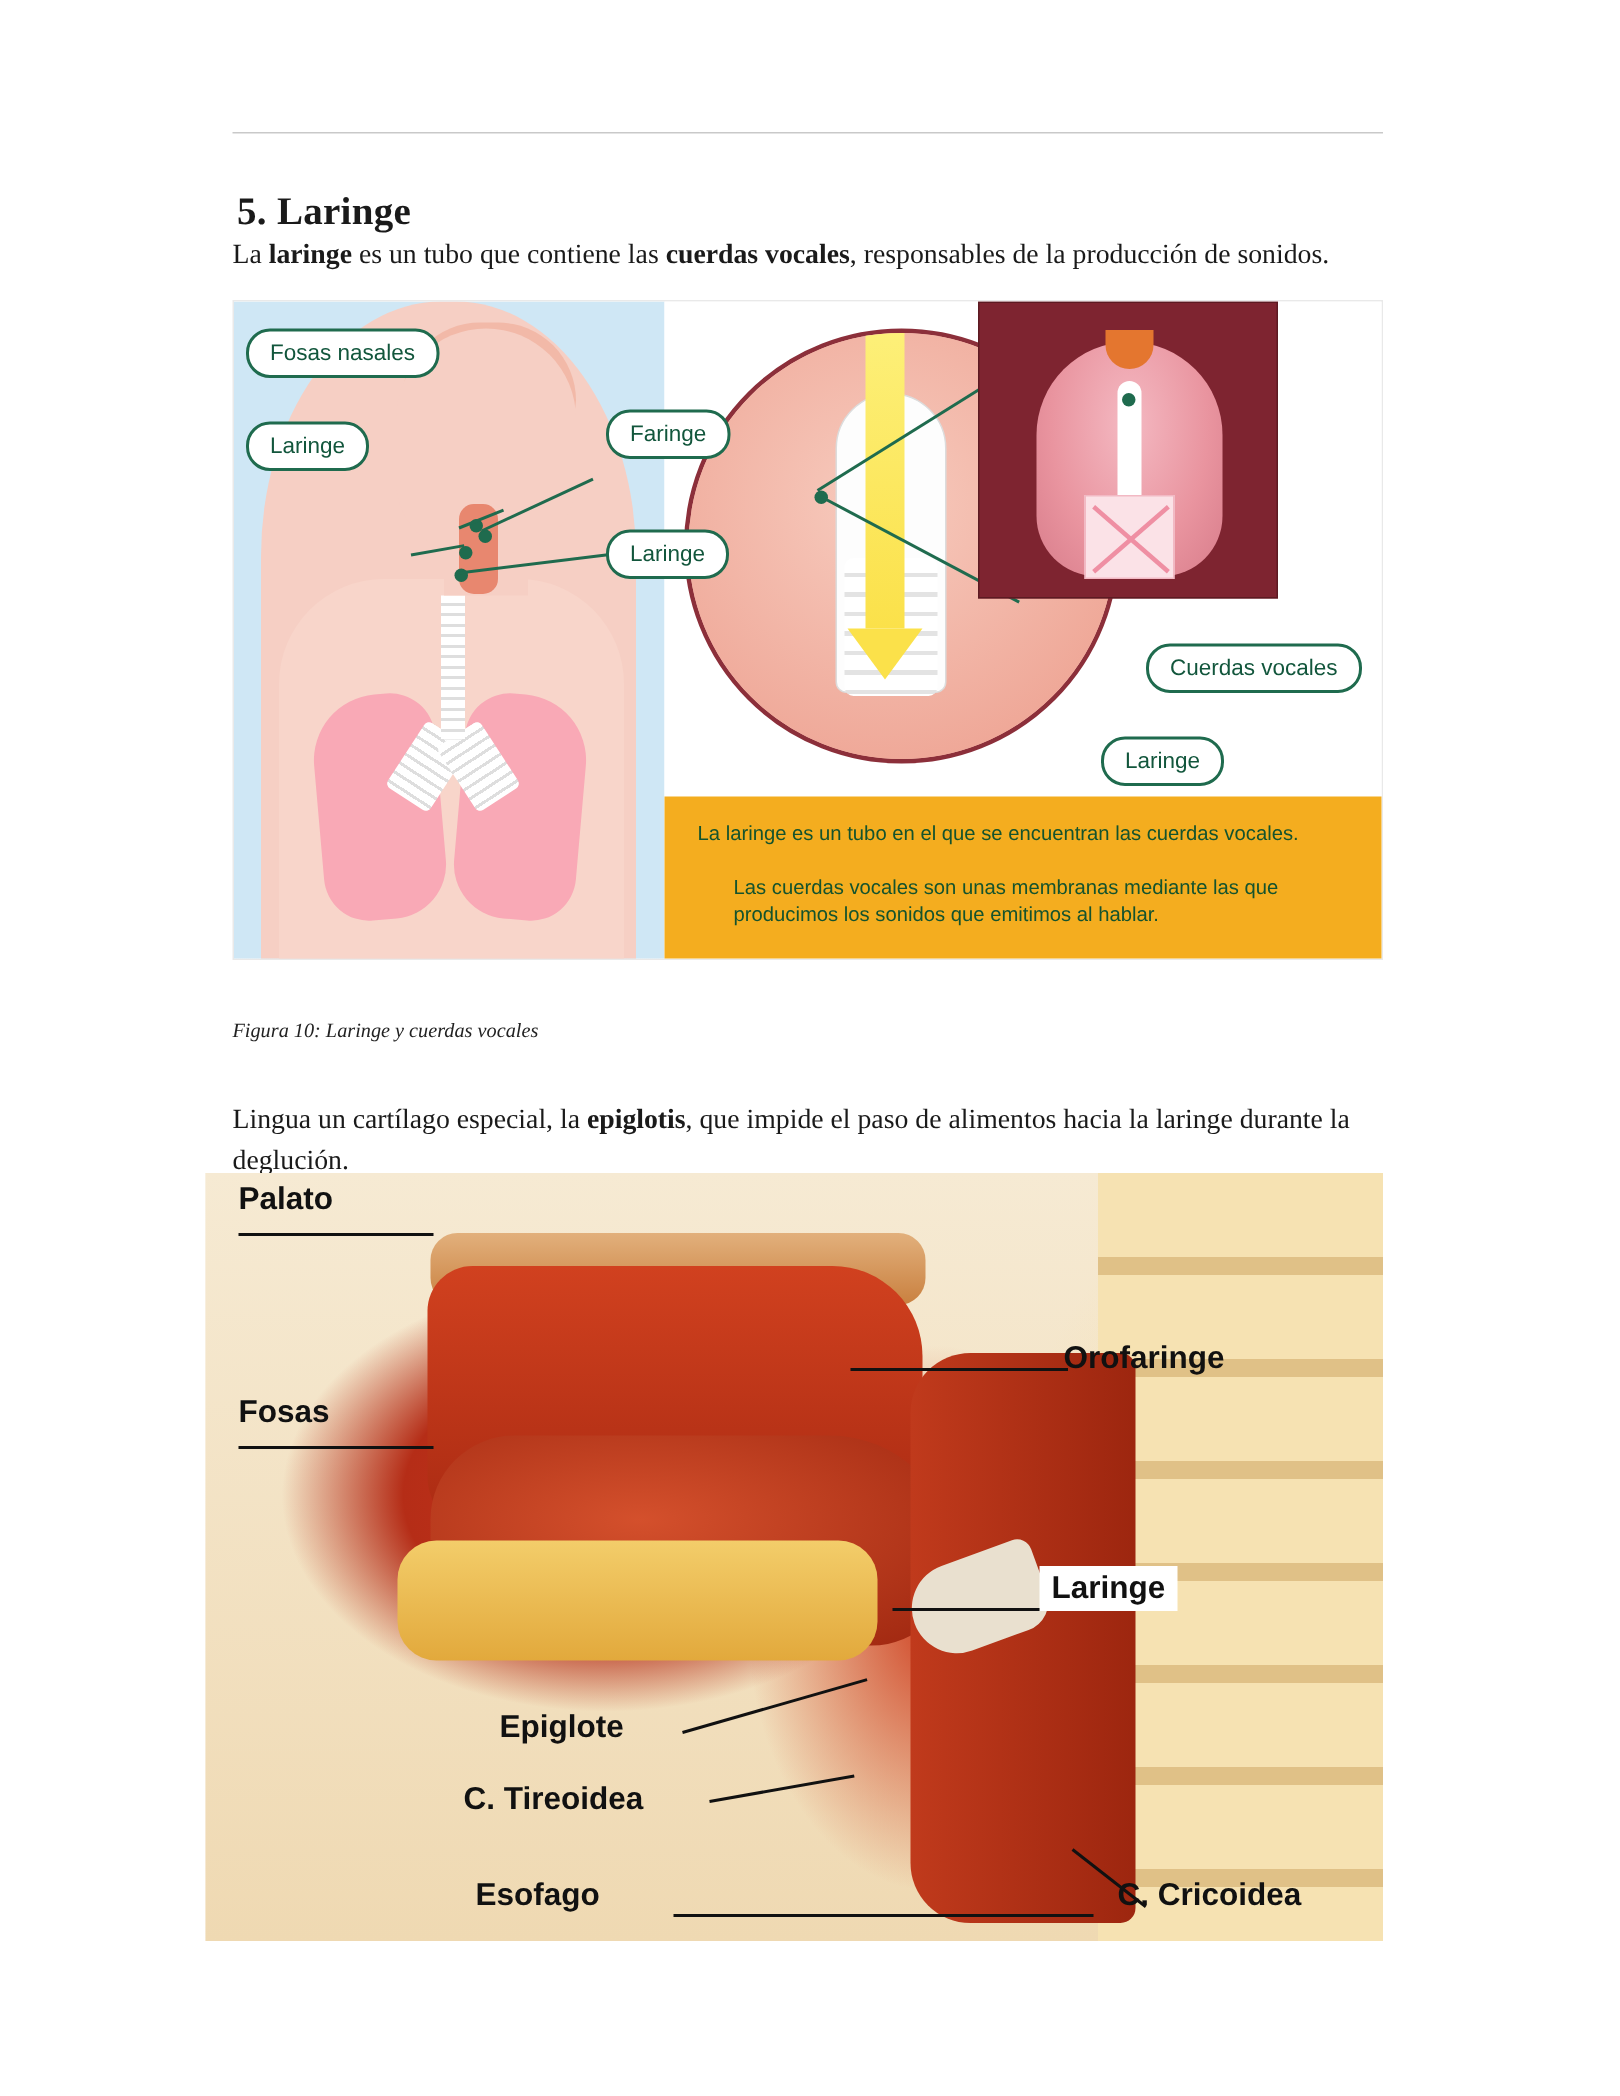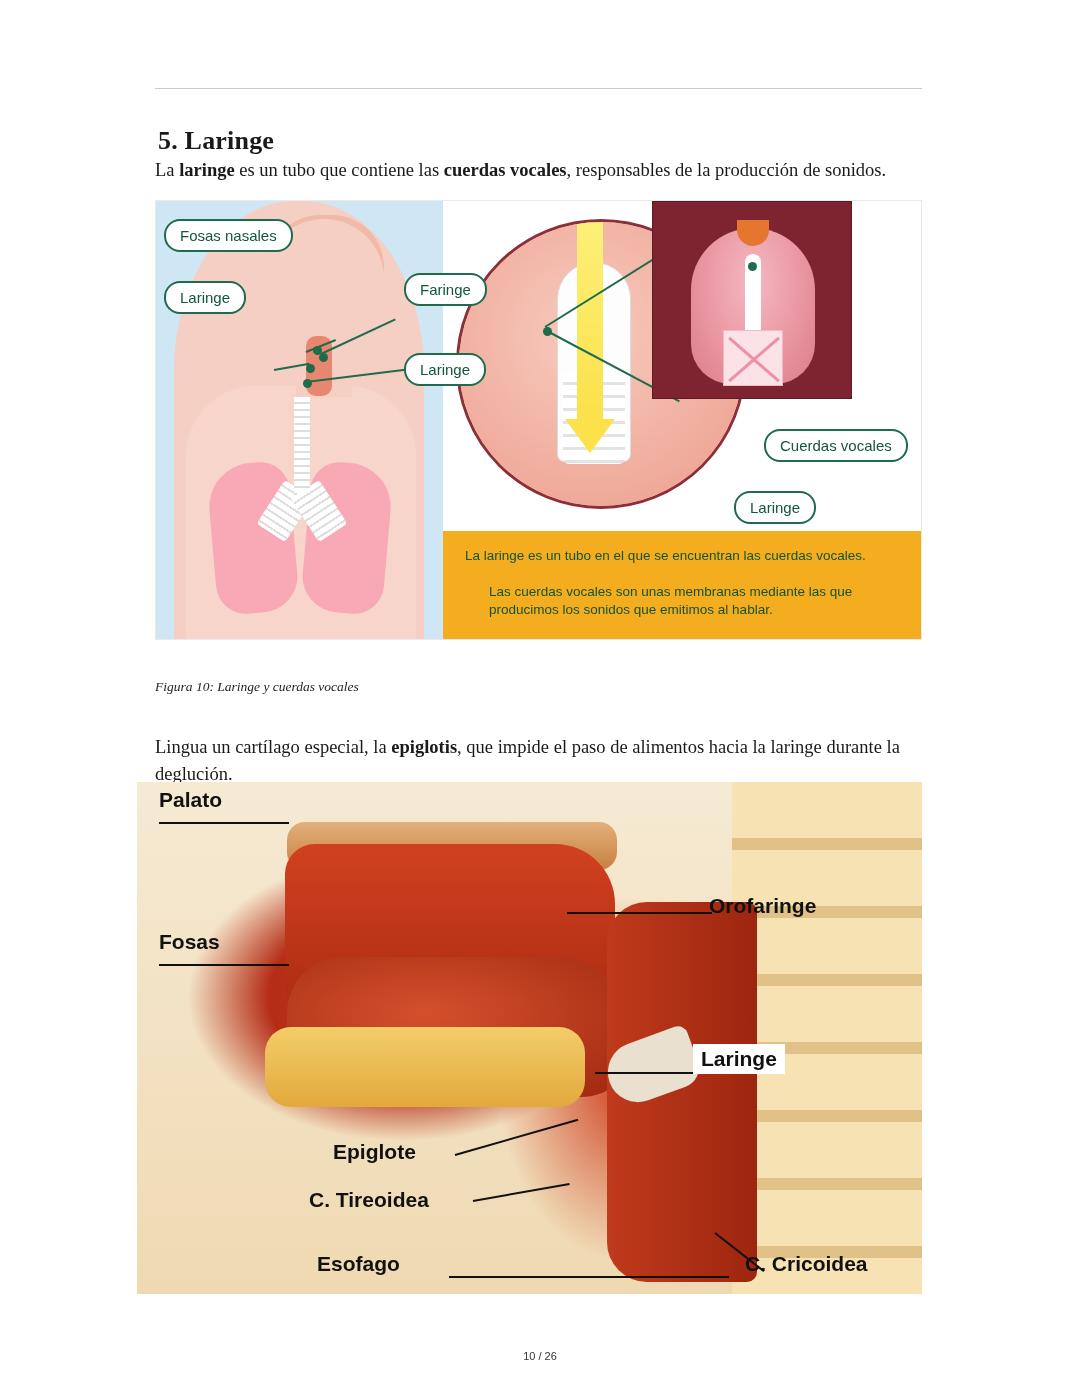--- a/index.html
+++ b/index.html
@@ -360,14 +360,13 @@
     <div class="f2-label" style="left:172px; top:406px;">C. Tireoidea</div>
     <div class="f2-line" style="left:336px; top:418px; width:98px; transform:rotate(-10deg);"></div>
 
     <div class="f2-label" style="left:180px; top:470px;">Esofago</div>
     <div class="f2-line" style="left:312px; top:494px; width:280px;"></div>
 
     <div class="f2-label" style="left:608px; top:470px;">C. Cricoidea</div>
     <div class="f2-line" style="left:578px; top:450px; width:62px; transform:rotate(38deg);"></div>
   </div>
 
-  <div class="footer">10 / 26</div>
 </div>
 
 </body></html>

